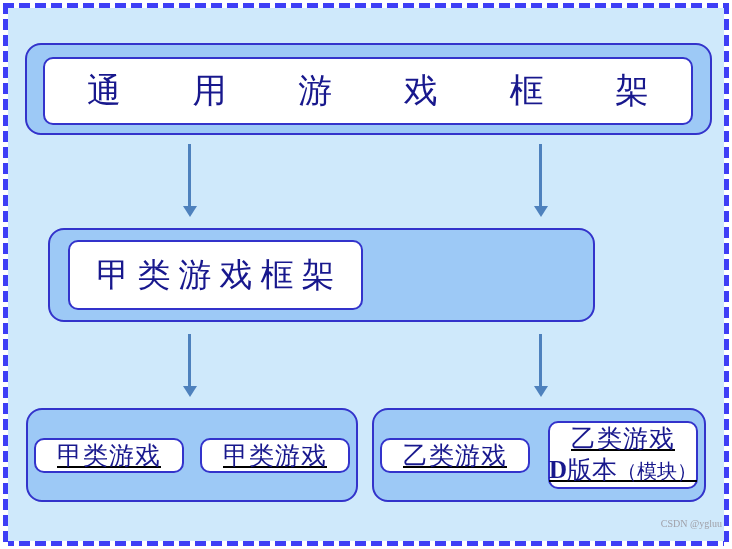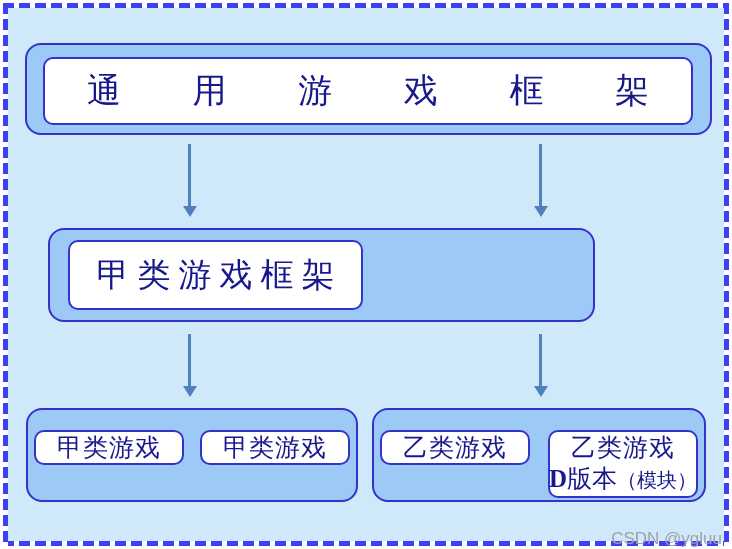--- a/index.html
+++ b/index.html
@@ -81,22 +81,23 @@
     font-weight: 500;
     letter-spacing: 8px;
     padding-left: 8px;
     white-space: nowrap;
   }
 
   
   .leaf-group {
     display: flex;
     justify-content: space-between;
-    align-items: flex-start;
-    padding: 20px 6px;
+    align-items: center;
+    padding: 0 6px;
+    text-decoration: underline;
   }
   .leaf-node {
     width: 150px;
     display: flex;
     flex-direction: column;
     align-items: center;
     justify-content: center;
     text-align: center;
     line-height: 31px;
     white-space: nowrap;
@@ -120,23 +121,23 @@
     bottom: -11px;
     width: 0; height: 0;
     border-left: 7px solid transparent;
     border-right: 7px solid transparent;
     border-top: 11px solid var(--arrow-color, #4e81bd);
   }
 
   .watermark {
     position: absolute;
     right: 10px;
-    bottom: 0;
-    font-family: Liberation Sans, sans-serif;
-    font-size: 17px;
+    bottom: 20px;
+    font-family: Liberation Serif, serif;
+    font-size: 10px;
     color: var(--watermark-color, #a0a0a8);
   }
 </style>
 </head>
 <body>
 
 <div class="stage">
 
   <div class="canvas-fill"></div>
 

